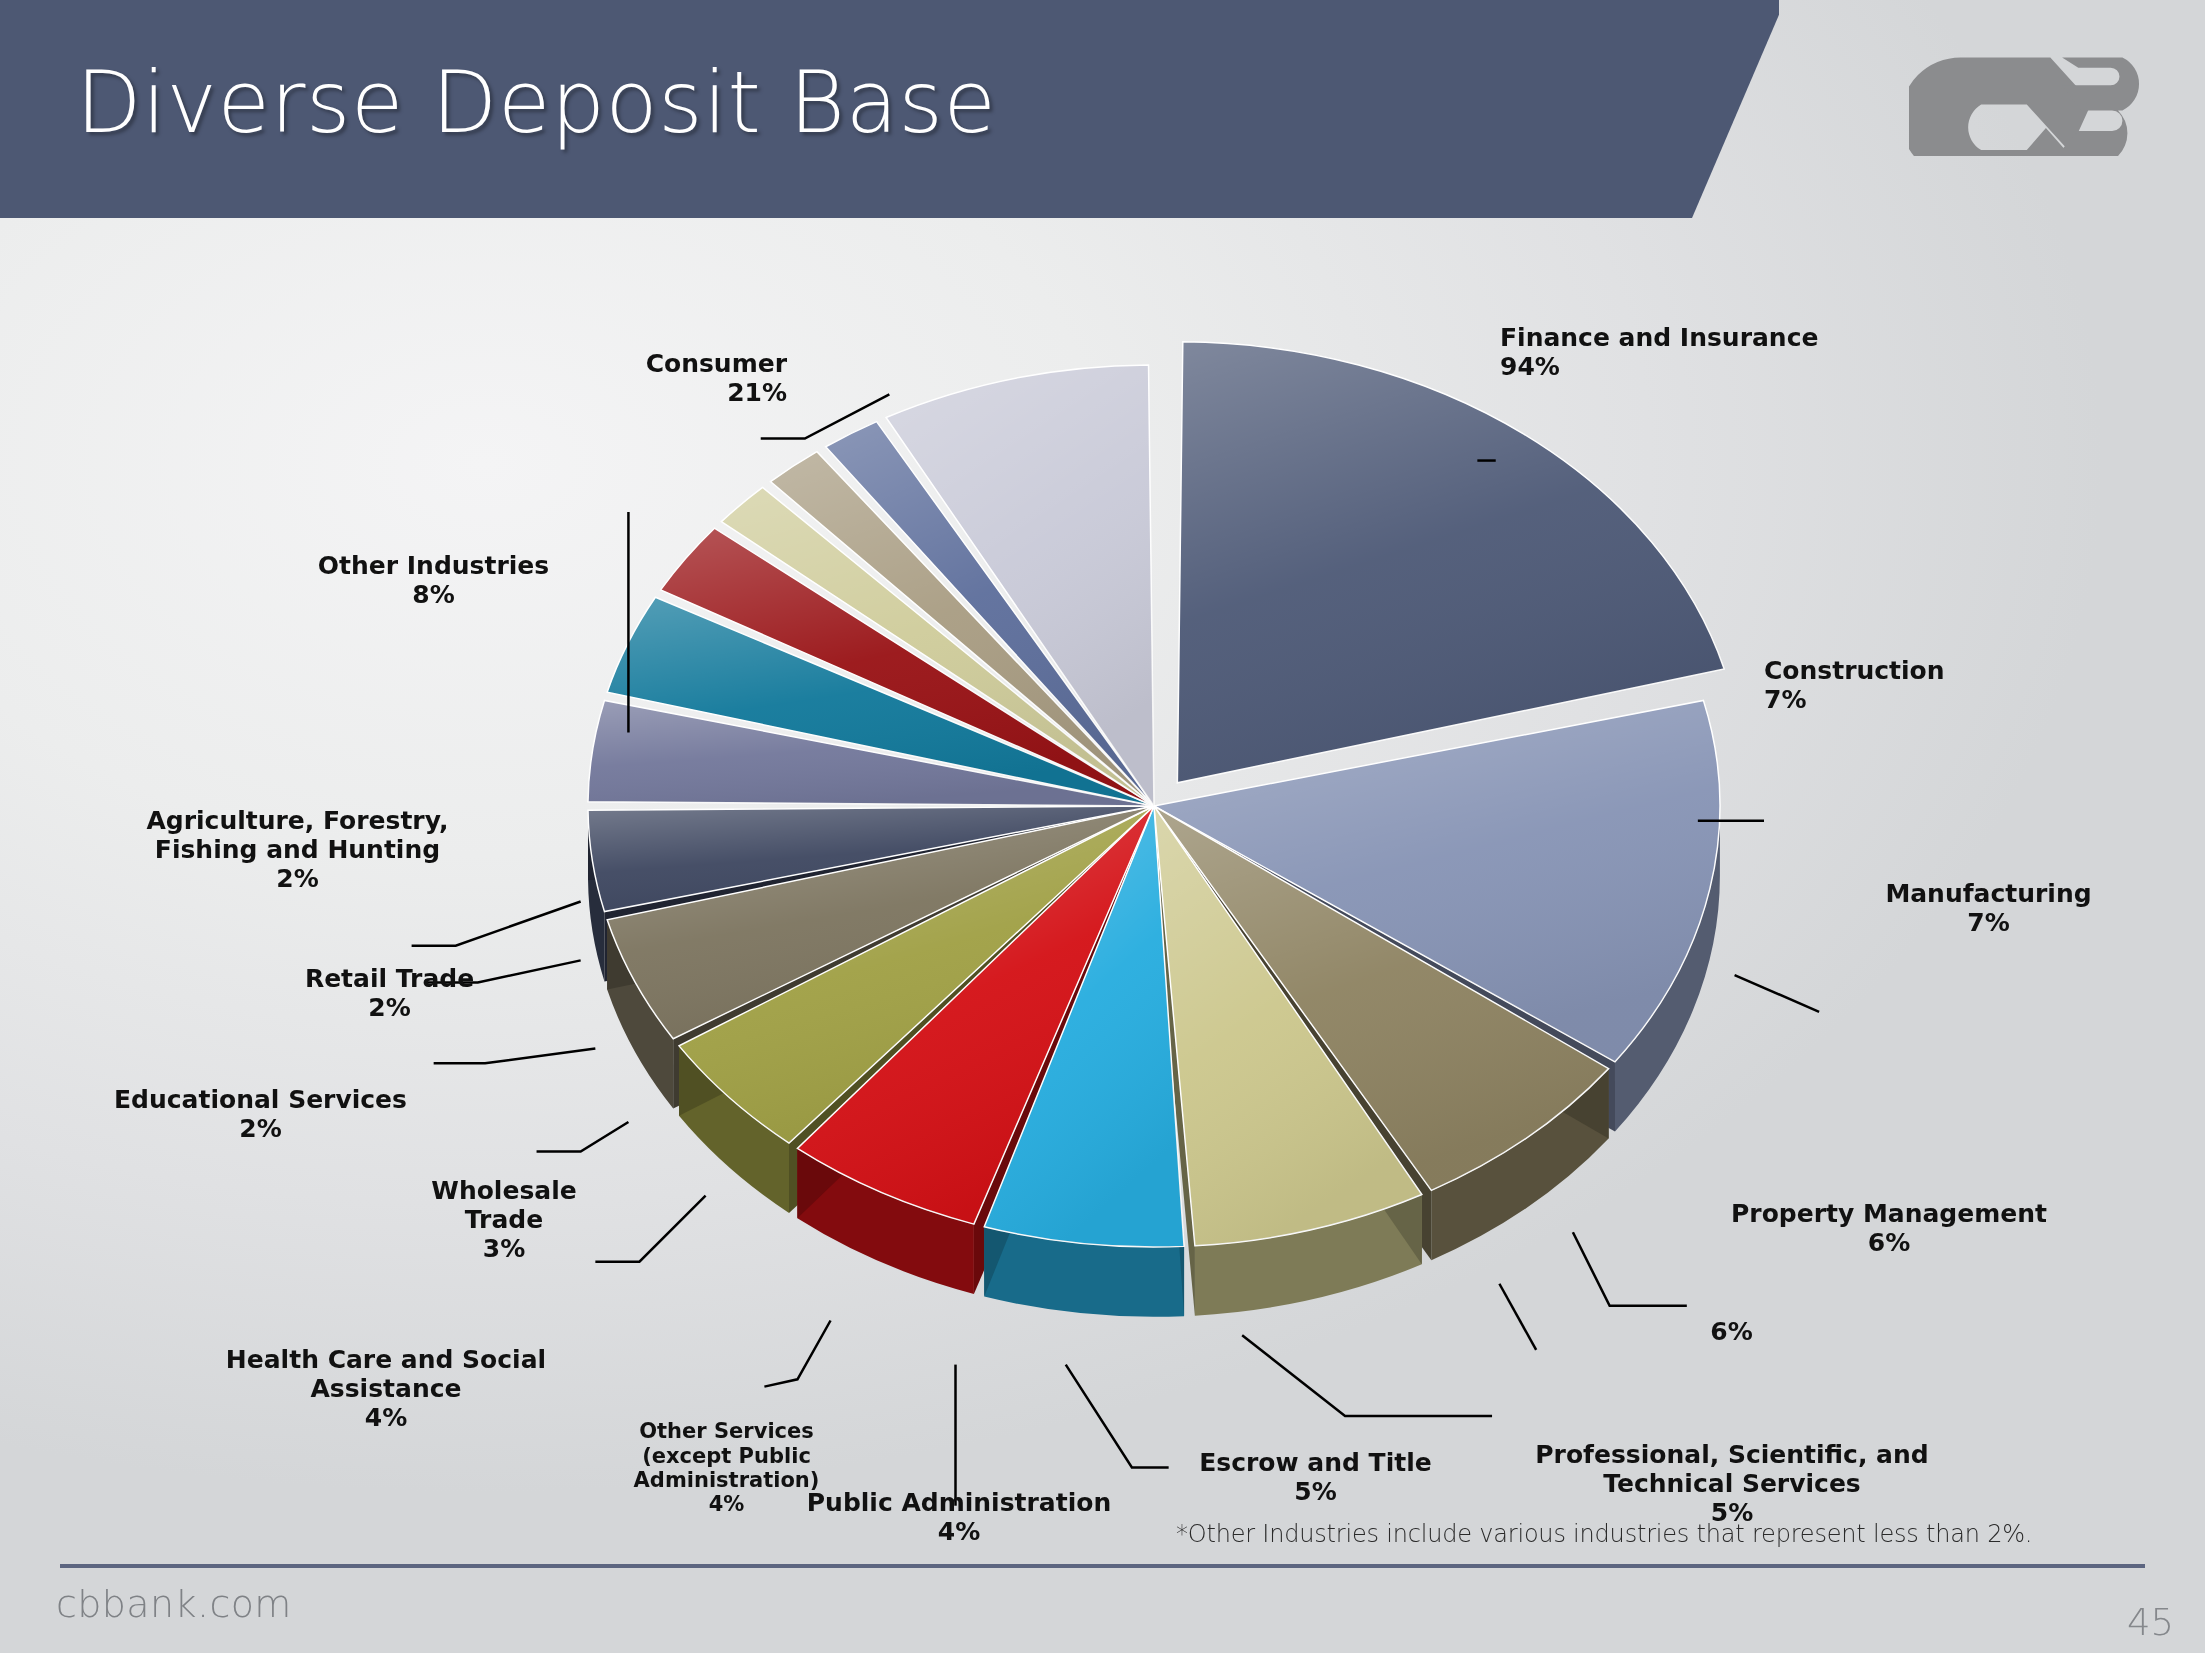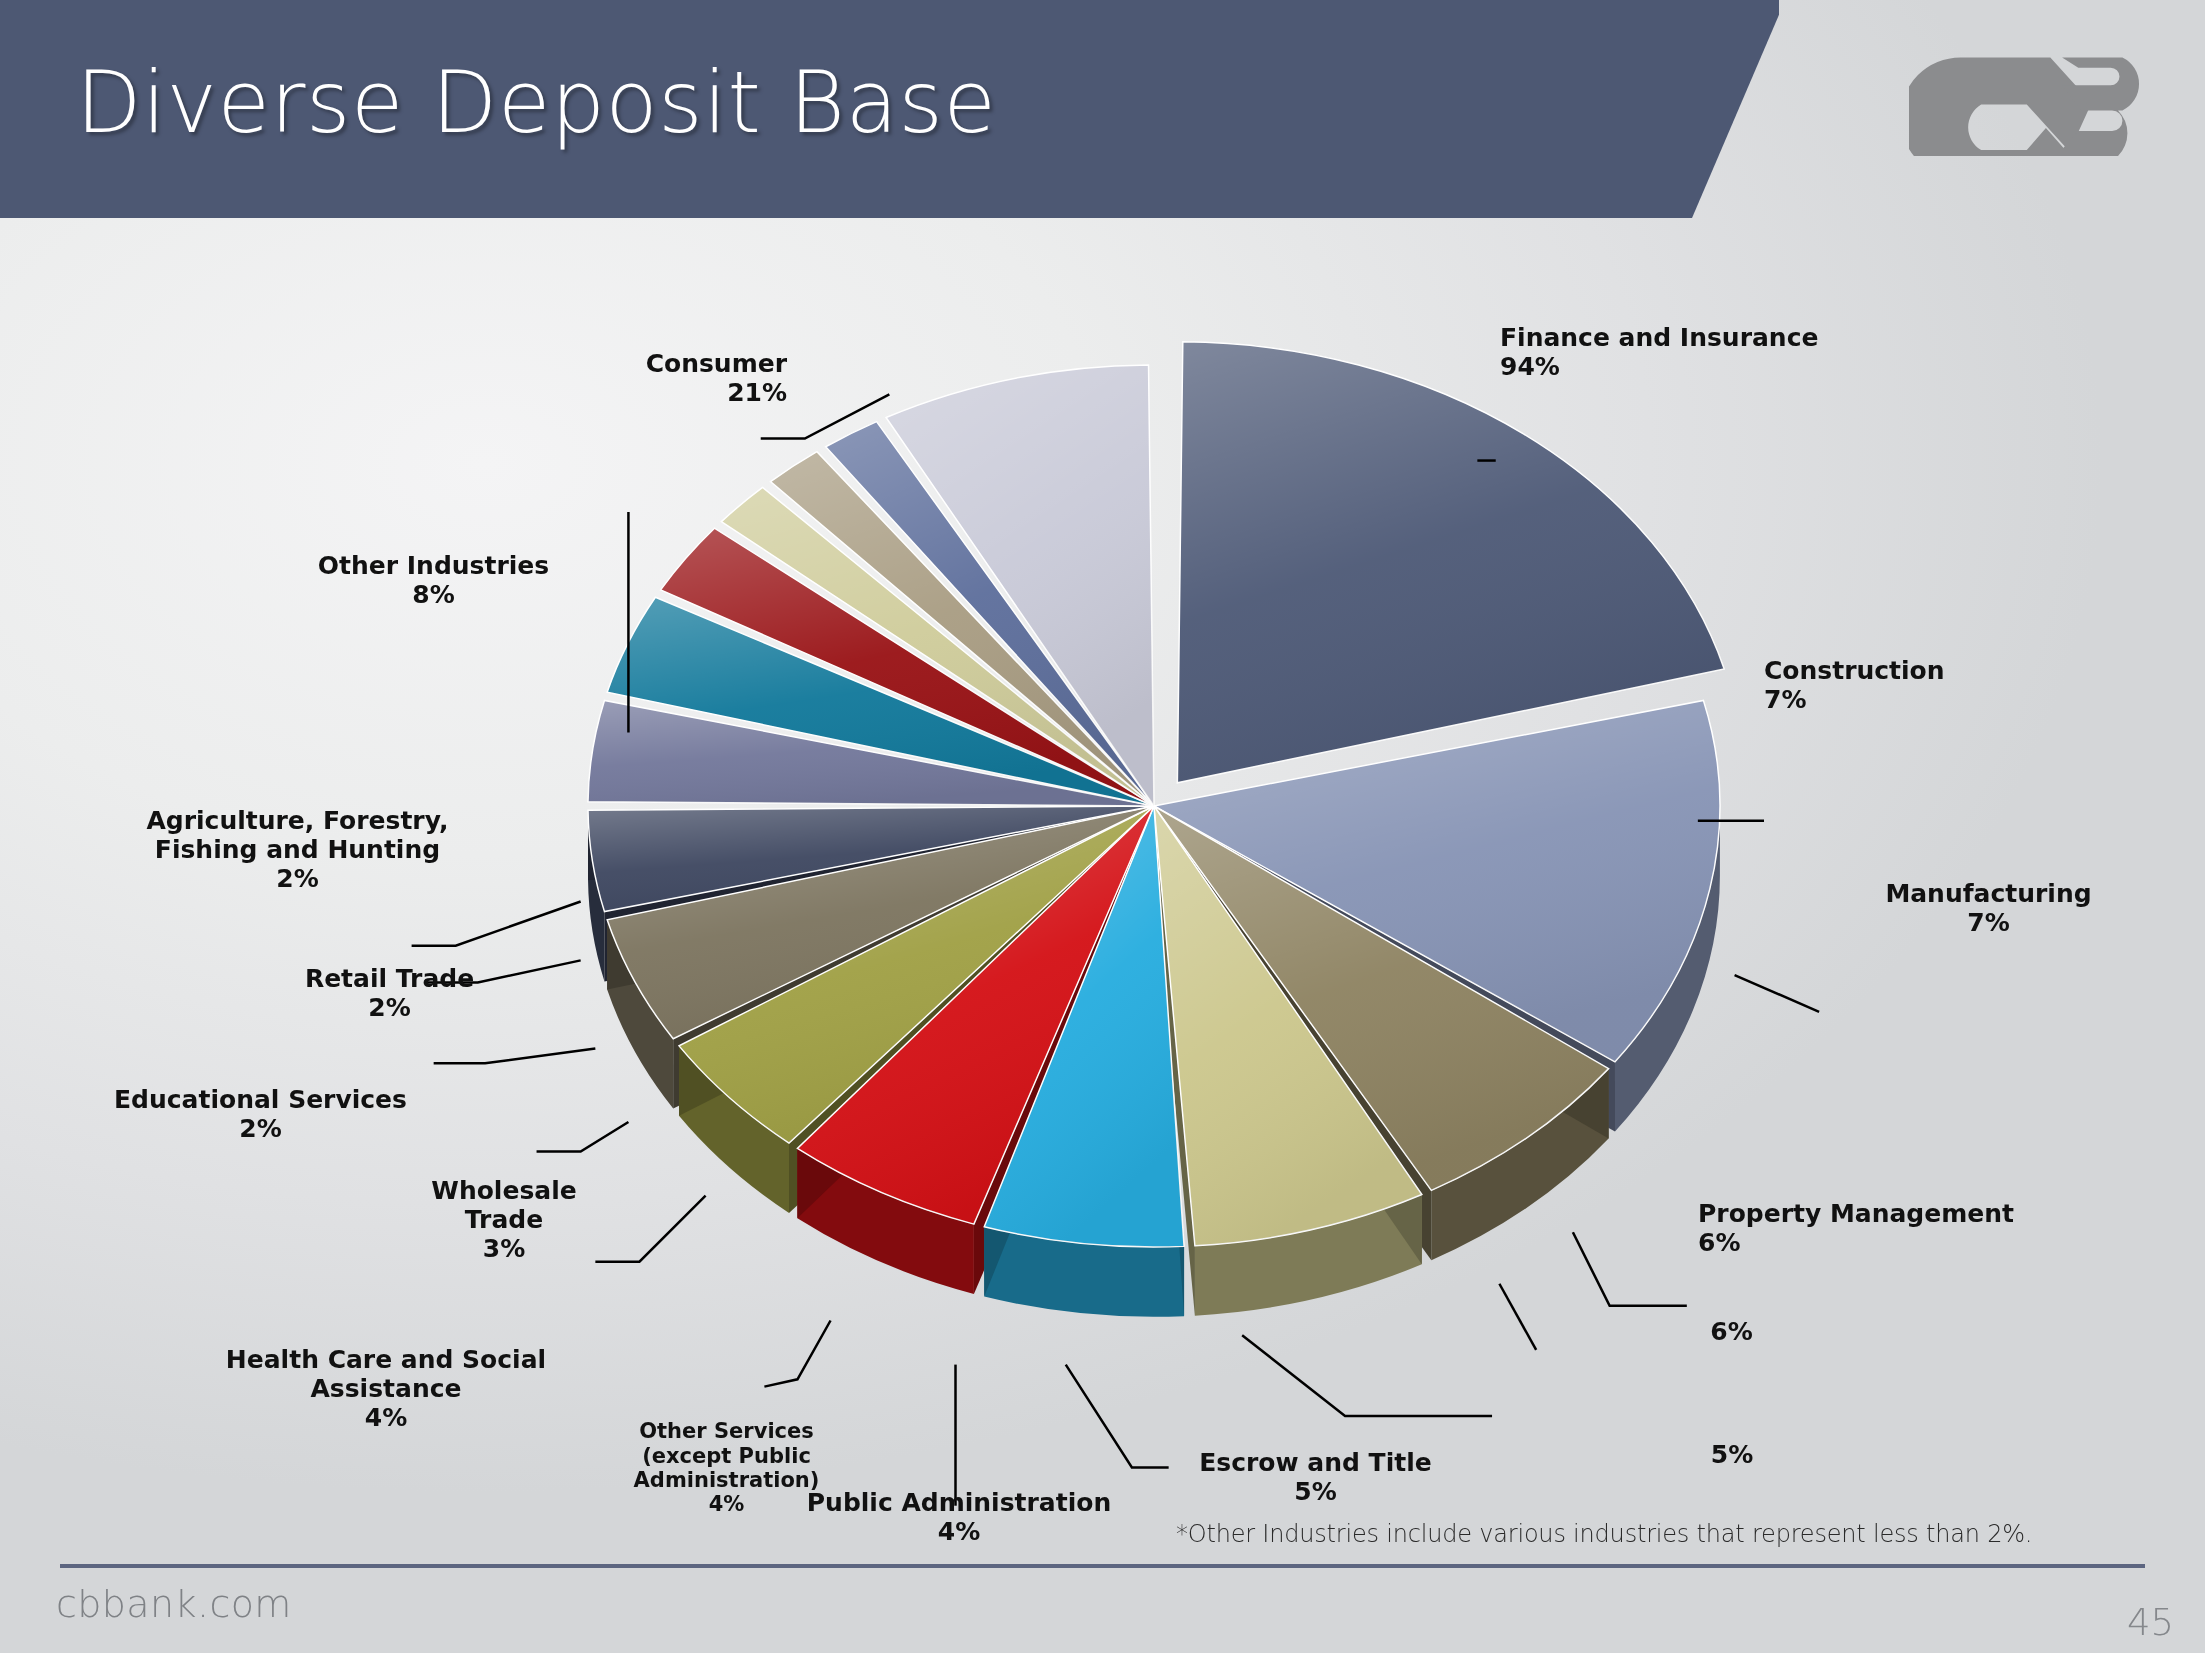--- a/index.html
+++ b/index.html
@@ -223,30 +223,32 @@
 <div class="pie-label" style="left:1764px;top:627px;width:309px;text-align:left;">
   <span>Construction</span>
   <span class="pct">7%</span>
 </div>
 
 <div class="pie-label" style="left:1823px;top:850px;width:331px;text-align:center;">
   <span>Manufacturing</span>
   <span class="pct">7%</span>
 </div>
 
-<div class="pie-label" style="left:1698px;top:1170px;width:382px;text-align:left;">
+<div class="pie-label" style="left:1698px;top:1170px;width:382px;text-align:center;">
   <span>Property Management</span>
   <span class="pct">6%</span>
 </div>
 
 <div class="pie-label" style="left:1533px;top:1288px;width:397px;text-align:center;">
   <span class="pct">6%</span>
 </div>
 
 <div class="pie-label" style="left:1504px;top:1411px;width:456px;text-align:center;">
+  <span>Professional, Scientific, and
+Technical Services</span>
   <span class="pct">5%</span>
 </div>
 
 <div class="pie-label" style="left:1176px;top:1419px;width:279px;text-align:center;">
   <span>Escrow and Title</span>
   <span class="pct">5%</span>
 </div>
 
 <div class="pie-label" style="left:801px;top:1459px;width:316px;text-align:center;">
   <span>Public Administration</span>

